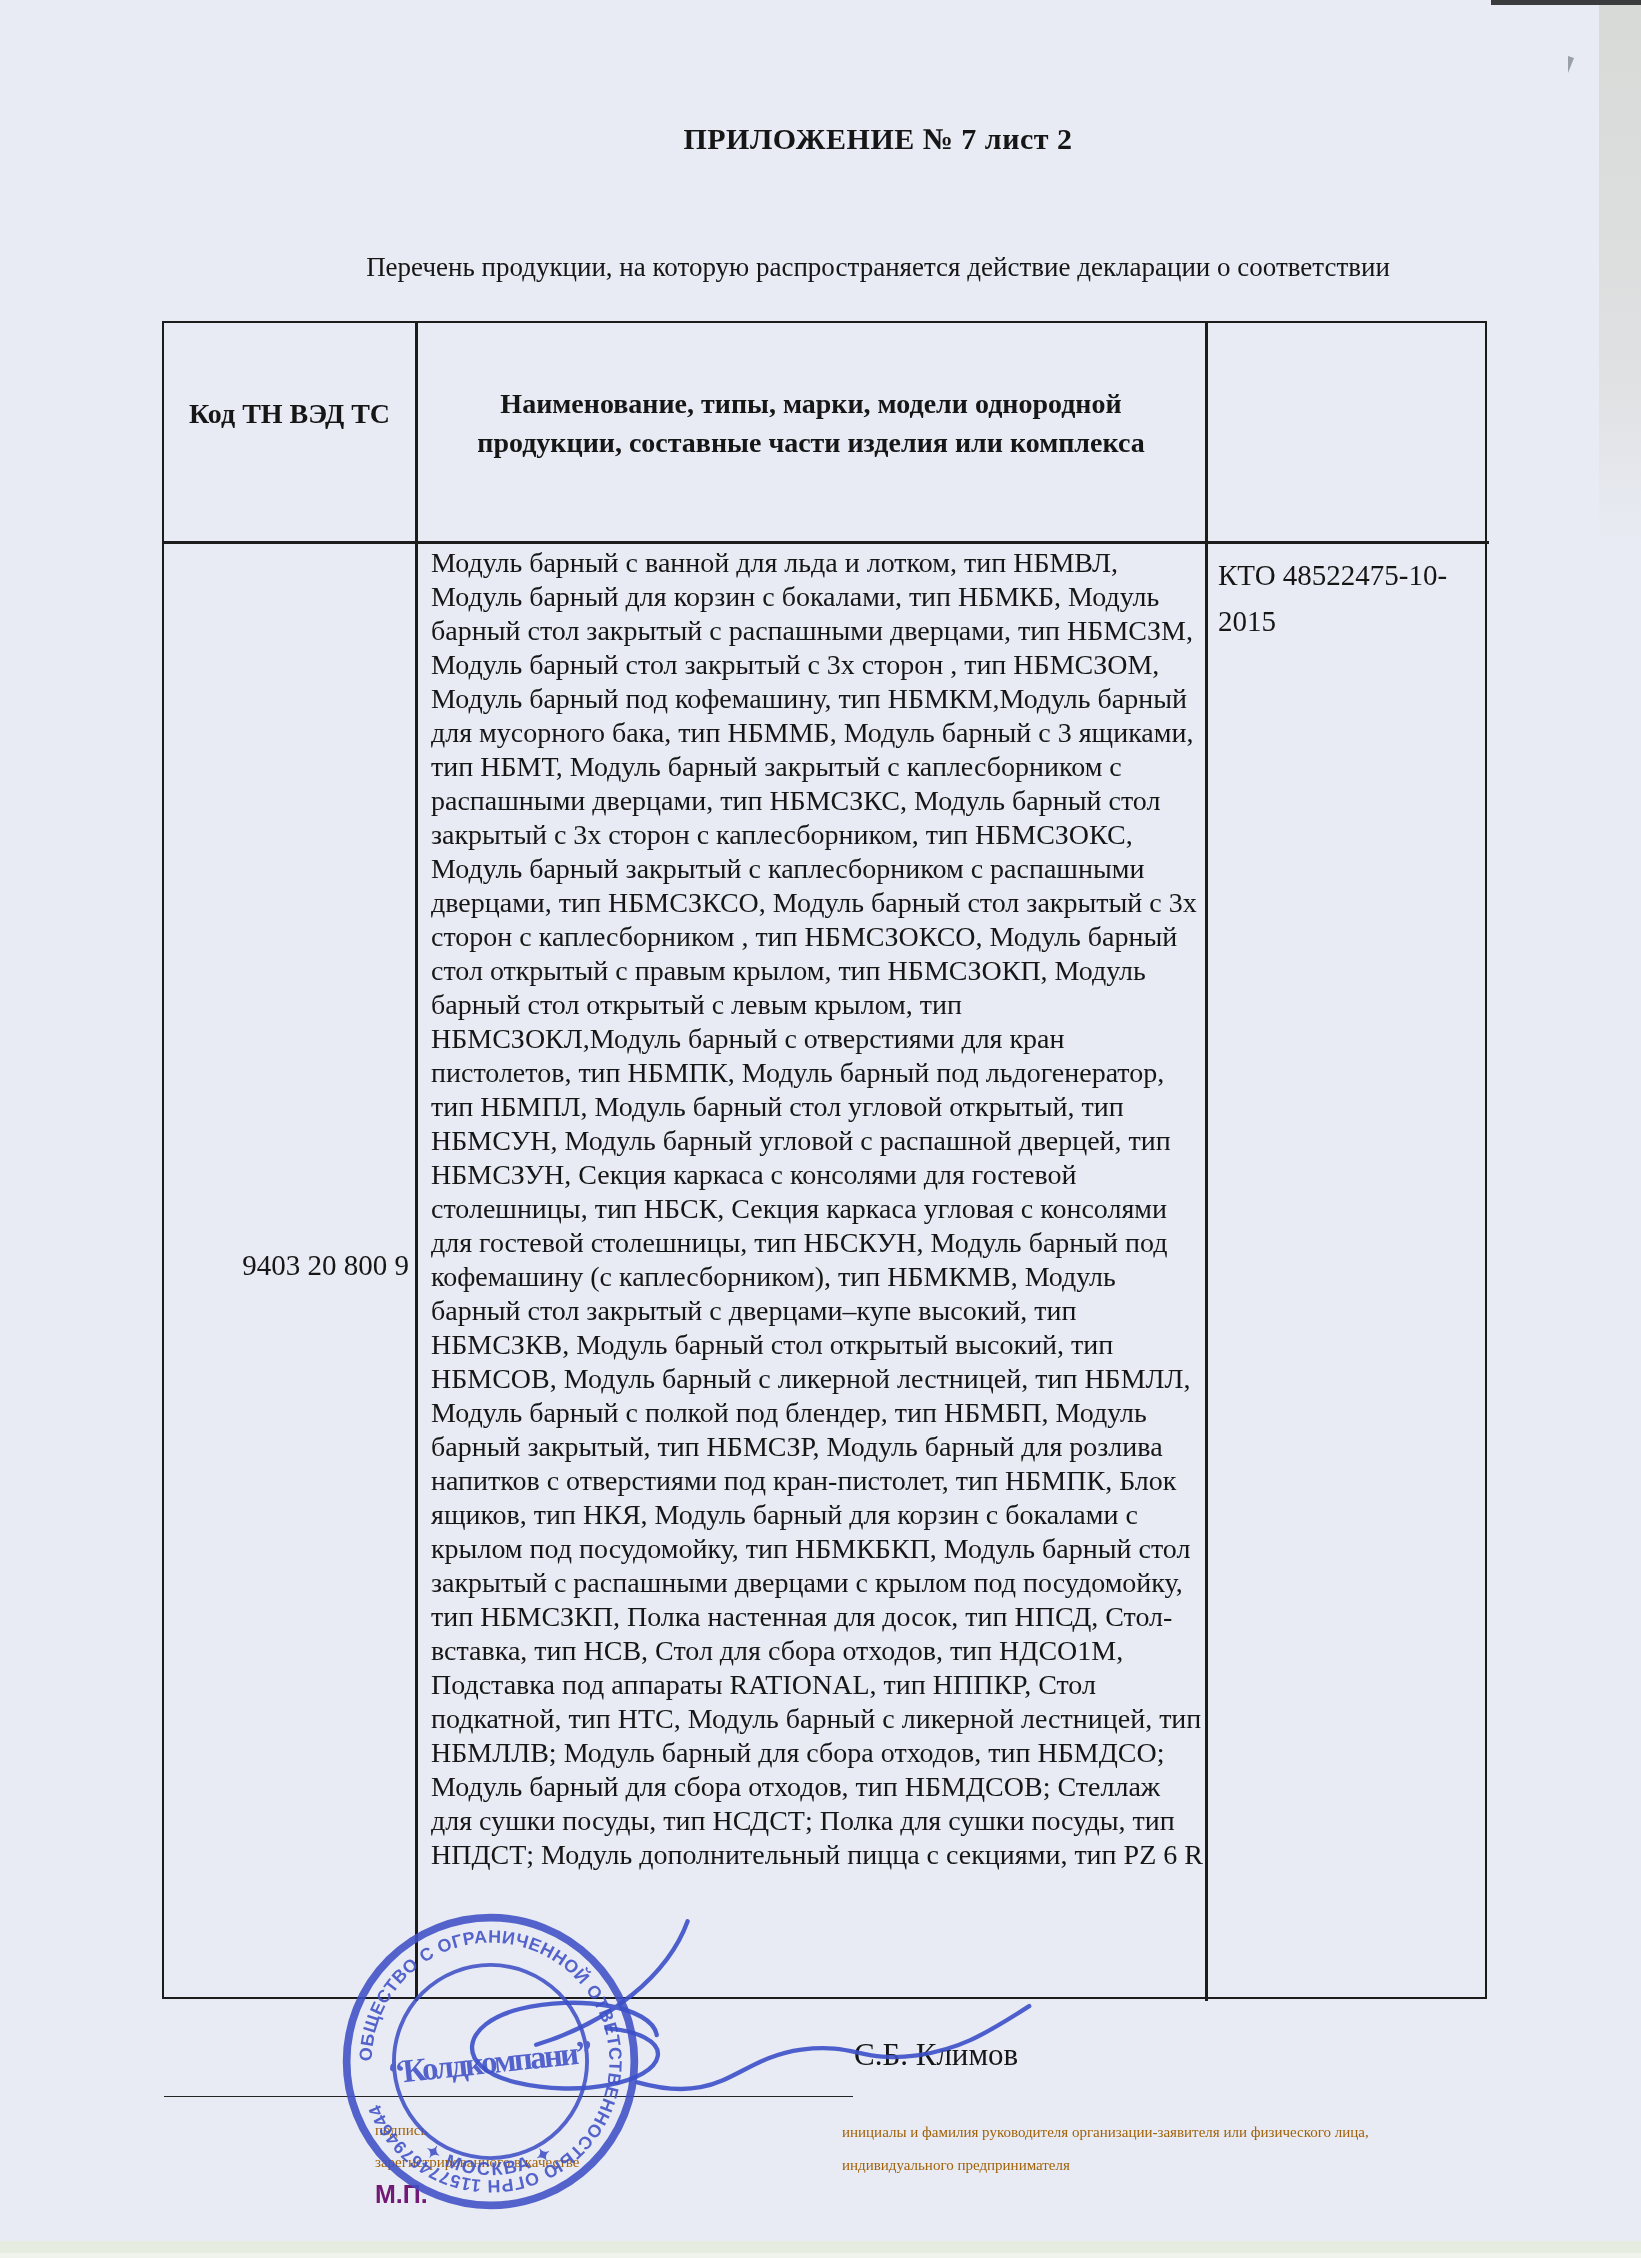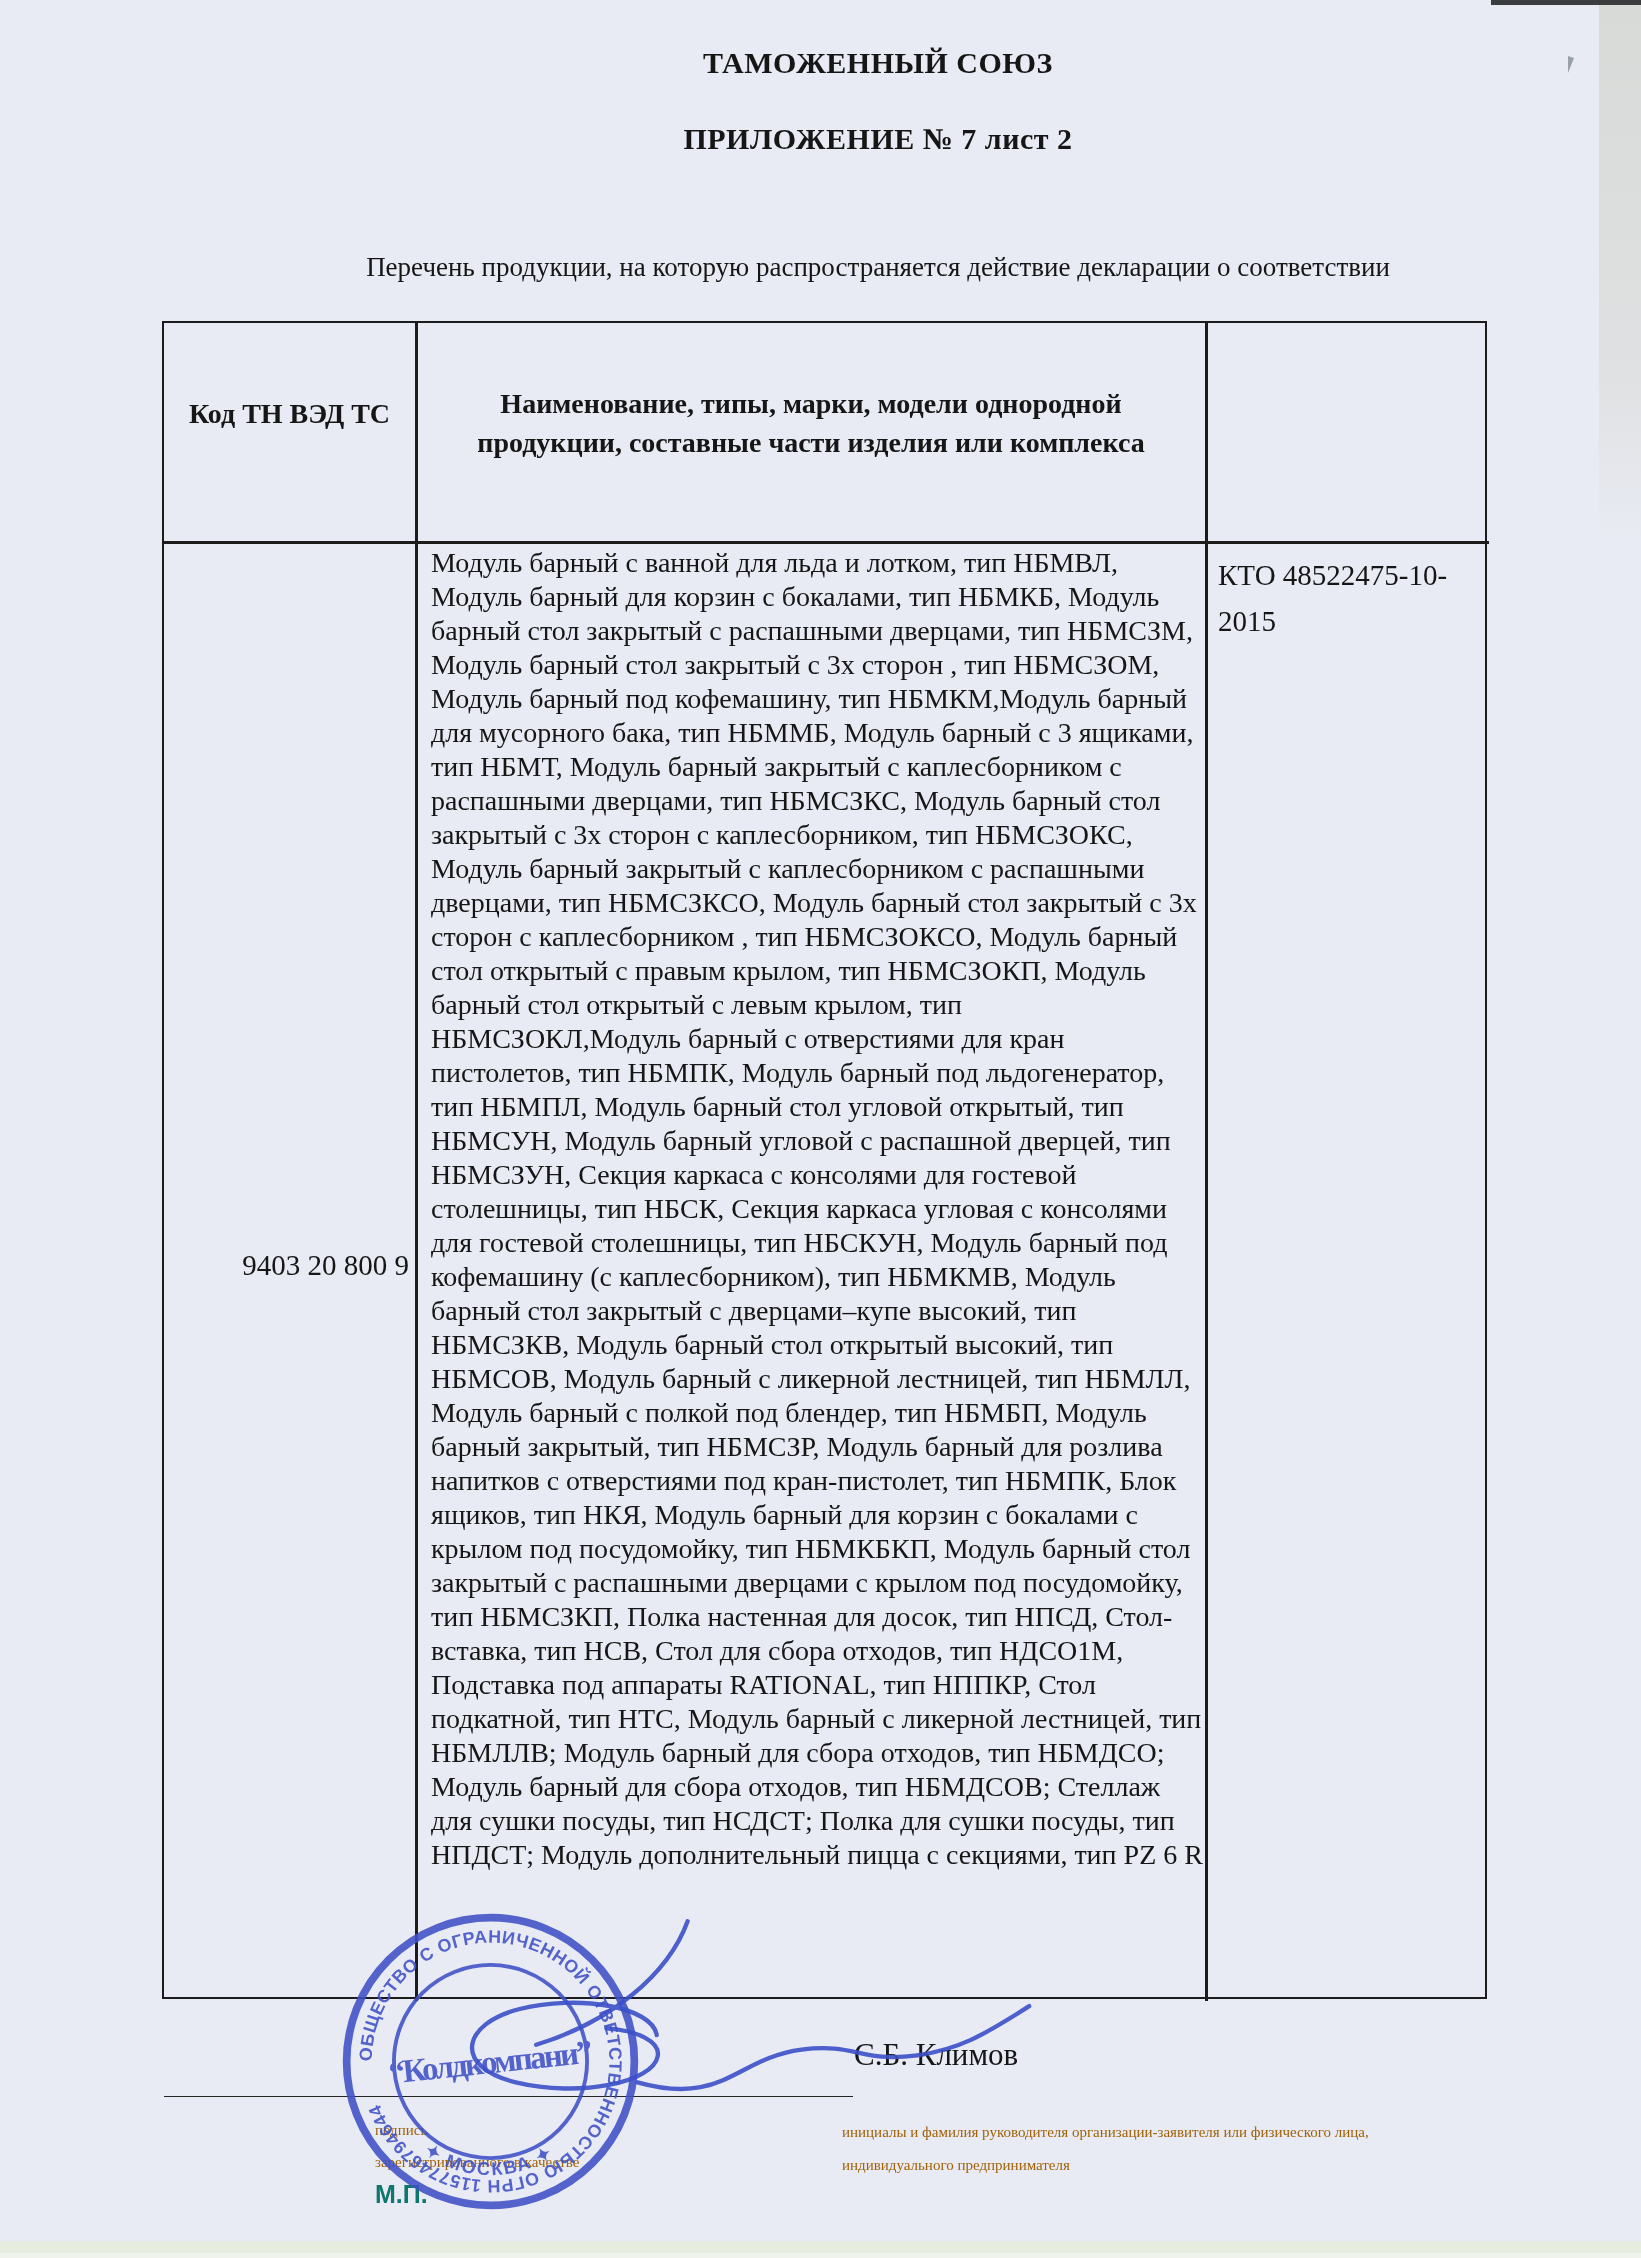--- a/index.html
+++ b/index.html
@@ -35,39 +35,38 @@
   
   .c-code { left:170px; top:1249px; width:239px; text-align:right; font-size:29px; }
   .c-products { left:431px; top:546px; width:772px; font-size:28px; line-height:34px; text-align:left; }
   .c-doc { left:1218px; top:552px; width:266px; font-size:29px; line-height:46px; }
   
   .sig-name { left:854px; top:2037px; font-size:31px; }
   .sig-line { left:164px; top:2096px; width:689px; height:0; border-top:1.9px solid #242424; }
   .small-label { font-family:Liberation Serif, serif; font-size:15px; color:#a16207; }
   .lbl-sign { left:375px; top:2122px; }
   .lbl-reg  { left:375px; top:2154px; }
-  .lbl-mp   { left:375px; top:2180px; font-family:"Liberation Sans", sans-serif; font-weight:bold; font-size:25px; color:#0f766e; }
+  .lbl-mp   { left:375px; top:2180px; font-family:"Liberation Sans", sans-serif; font-weight:bold; font-size:25px; color:#701a75; }
   .note1 { left:842px; top:2124px; }
   .note2 { left:842px; top:2157px; }
   
   .stamp-svg { left:336px; top:1907px; opacity:0.88; }
   .sign-svg { left:319px; top:1892px; opacity:0.9; }
 </style>
 </head>
 <body>
 
 <div id="page">
 
   <div class="abs edge-right"></div>
   <div class="abs edge-top-dark"></div>
   <div class="abs edge-bottom"></div>
   <div class="abs edge-bottom2"></div>
   <div class="abs corner-mark"></div>
 
-  <div class="abs heading t1">ТАМОЖЕННЫЙ СОЮЗ</div>
   <div class="abs heading t2">ПРИЛОЖЕНИЕ № 7 лист 2</div>
   <div class="abs subtitle">Перечень продукции, на которую распространяется действие декларации о соответствии</div>
 
   <div class="abs tbl-outer"></div>
   <div class="abs vline v1"></div>
   <div class="abs vline v2"></div>
   <div class="abs hline"></div>
 
   <div class="abs h-col1">Код ТН ВЭД ТС</div>
   <div class="abs h-col2">Наименование, типы, марки, модели однородной продукции, составные части изделия или комплекса</div>

